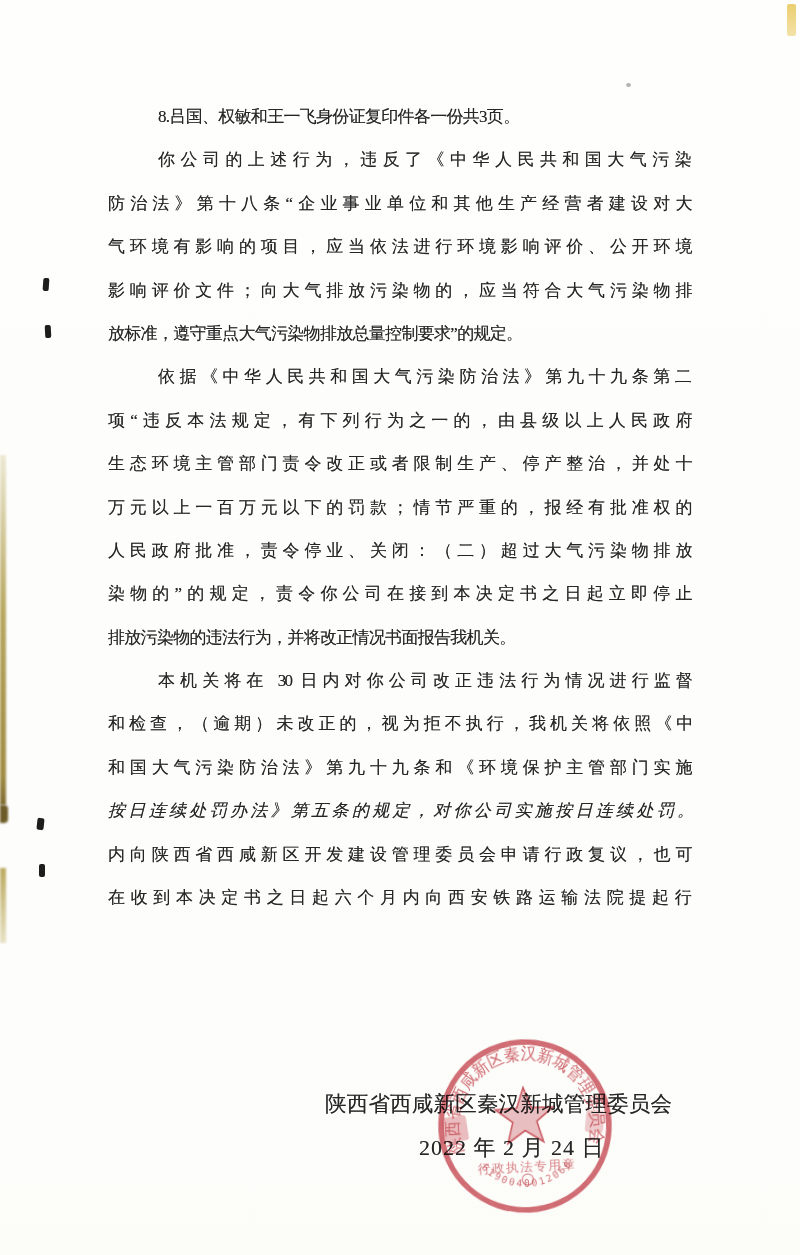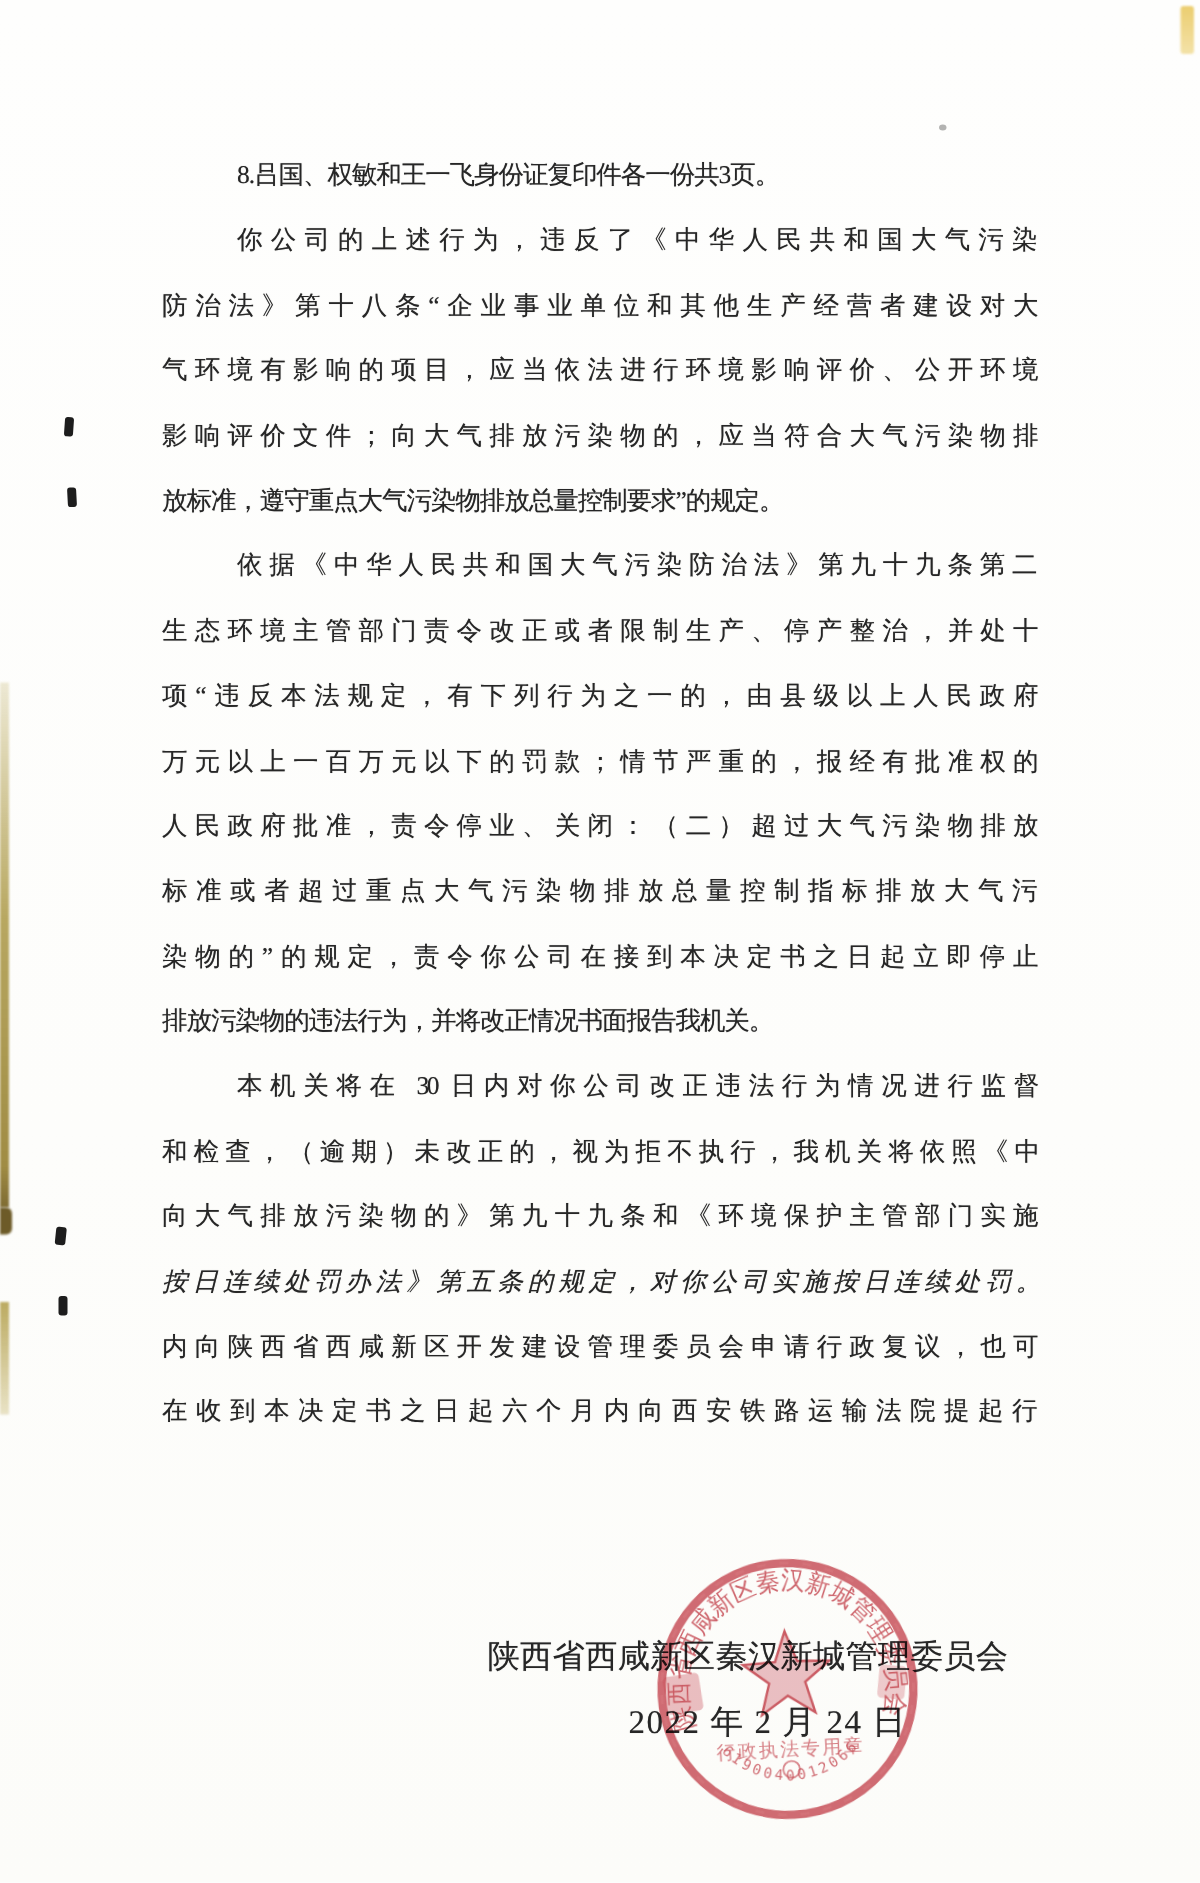--- a/index.html
+++ b/index.html
@@ -51,30 +51,29 @@
 <div class="page">
 
   <div class="body-text">
     <div class="line end indent">8.吕国、权敏和王一飞身份证复印件各一份共3页。</div>
     <div class="line fill indent">你公司的上述行为，违反了《中华人民共和国大气污染</div>
     <div class="line fill c27">防治法》第十八条“企业事业单位和其他生产经营者建设对大</div>
     <div class="line fill c27">气环境有影响的项目，应当依法进行环境影响评价、公开环境</div>
     <div class="line fill c27">影响评价文件；向大气排放污染物的，应当符合大气污染物排</div>
     <div class="line end">放标准，遵守重点大气污染物排放总量控制要求”的规定。</div>
     <div class="line fill indent">依据《中华人民共和国大气污染防治法》第九十九条第二</div>
+    <div class="line fill c27">项“违反本法规定，有下列行为之一的，由县级以上人民政府</div>
     <div class="line fill c27">生态环境主管部门责令改正或者限制生产、停产整治，并处十</div>
-    <div class="line fill c27">项“违反本法规定，有下列行为之一的，由县级以上人民政府</div>
     <div class="line fill c27">万元以上一百万元以下的罚款；情节严重的，报经有批准权的</div>
     <div class="line fill c27">人民政府批准，责令停业、关闭：（二）超过大气污染物排放</div>
-    <div class="line fill">标准或者超过重点大气污染物排放总量控制指标排放大气污</div>
     <div class="line fill c27">染物的”的规定，责令你公司在接到本决定书之日起立即停止</div>
     <div class="line end">排放污染物的违法行为，并将改正情况书面报告我机关。</div>
     <div class="line fill indent c25i">本机关将在 30 日内对你公司改正违法行为情况进行监督</div>
     <div class="line fill c28">和检查，（逾期）未改正的，视为拒不执行，我机关将依照《中</div>
-    <div class="line fill c27">向大气排放污染物的》第九十九条和《环境保护主管部门实施</div>
+    <div class="line fill c27">和国大气污染防治法》第九十九条和《环境保护主管部门实施</div>
     <div class="line fill c29">按日连续处罚办法》第五条的规定，对你公司实施按日连续处罚。</div>
     <div class="line fill c27">内向陕西省西咸新区开发建设管理委员会申请行政复议，也可</div>
     <div class="line fill">在收到本决定书之日起六个月内向西安铁路运输法院提起行</div>
   </div>
 
   <div class="sig-org">陕西省西咸新区秦汉新城管理委员会</div>
   <div class="sig-date">2022 年 2 月 24 日</div>
 
   <svg class="seal" viewBox="0 0 176 176" aria-hidden="true">
     <circle cx="88" cy="88" r="83" fill="none" stroke="#c5404b" stroke-width="5.5" opacity="0.82"></circle>

